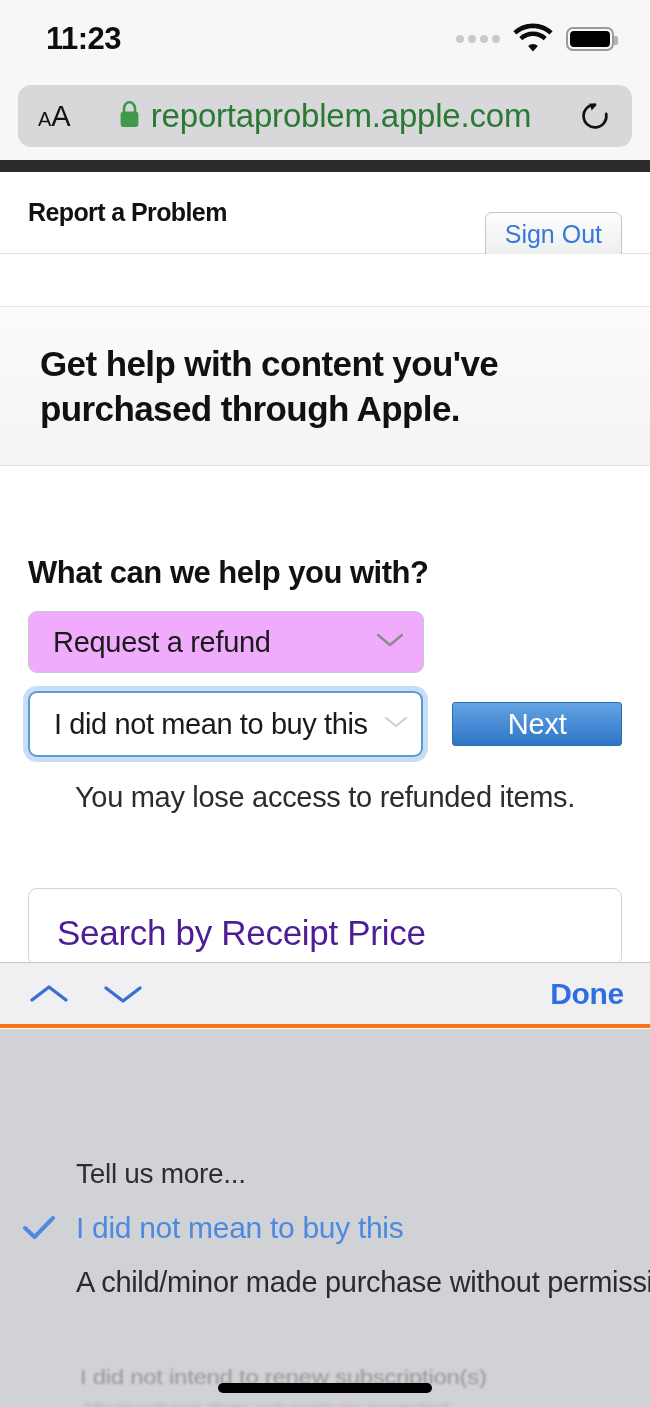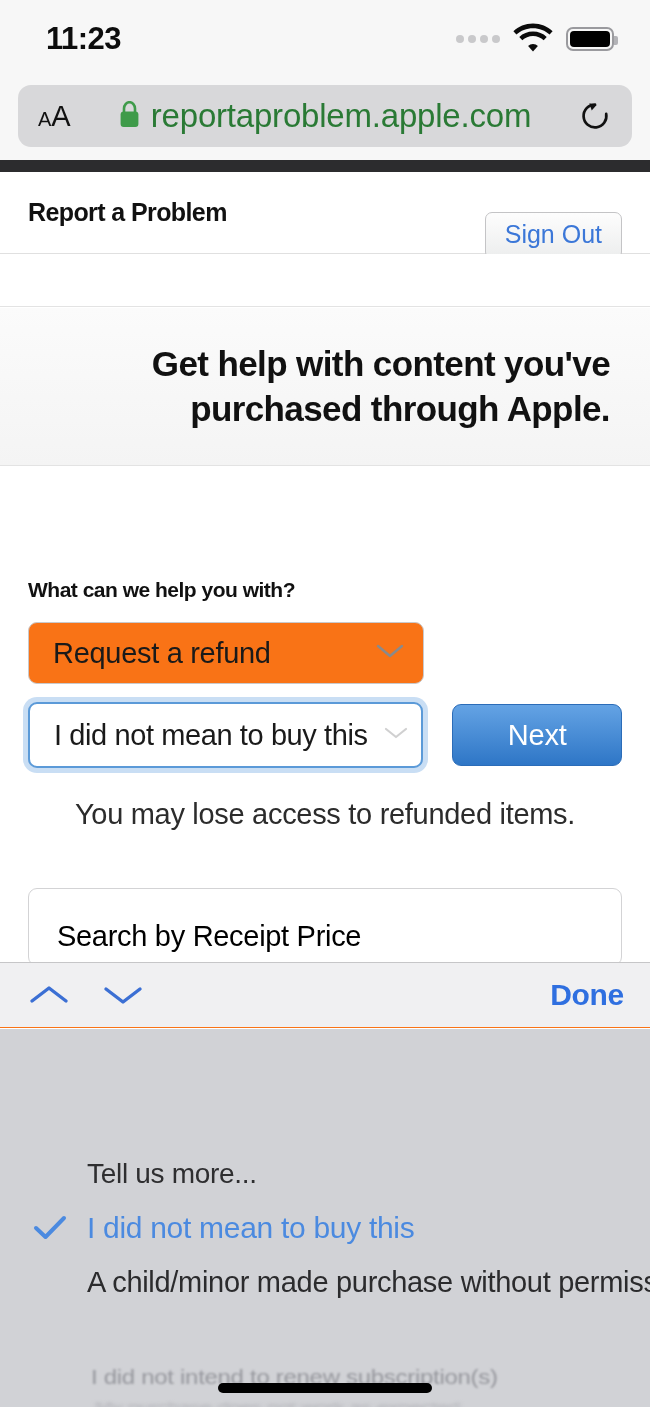--- a/index.html
+++ b/index.html
@@ -122,36 +122,36 @@
   .hero {
     position: absolute; top: 308px; left: 0;
     width: 650px; height: 158px;
     background: linear-gradient(#fbfbfb, #f4f4f4);
     border-bottom: 1px solid #e3e3e3;
     display: flex; align-items: center; justify-content: center;
     padding: 0 40px;
   }
   .hero h2 {
     font-size: 35px; font-weight: 700; color: #111;
-    text-align: right; line-height: 1.28;
+    text-align: left; line-height: 1.28;
     letter-spacing: -0.6px;
   }
 
   
   .form-area { position: absolute; top: 467px; left: 0; width: 650px; }
   .q-label {
-    font-size: 21px; font-weight: 700; color: #111;
-    padding: 0 0 0 28px; margin-top: 111px;
+    font-size: 31px; font-weight: 700; color: #111;
+    padding: 0 0 0 28px; margin-top: 88px;
     letter-spacing: -0.5px;
   }
   .row-select { margin-top: 20px; padding: 0 28px; }
   .sel {
     width: 396px; height: 62px;
     border: 1px solid #c9c9cb; border-radius: 9px;
-    background: #f97316;
+    background: #f0abfc;
     display: flex; align-items: center;
     padding: 0 18px 0 24px;
     position: relative;
     gap: 28px;
   }
   .sel .val { font-size: 29px; color: #1a1a1a; letter-spacing: -0.3px; }
   .sel .chev { margin-left: auto; }
 
   .row-reason {
     margin-top: 18px; padding: 0 28px;
@@ -168,51 +168,51 @@
   }
   .sel-focus .val {
     font-size: 29px; color: #1a1a1a; letter-spacing: -0.4px;
     white-space: nowrap; overflow: hidden;
   }
   .sel-focus .chev {
     position: absolute; right: 12px; top: 50%; transform: translateY(-50%);
     opacity: 0.35;
   }
   .next-btn {
-    width: 170px; height: 62px;
-    border: 1px solid #2b6cb8; border-radius: 9px;
+    width: 170px; height: 44px;
+    border: 1px solid #2b6cb8; border-radius: 3px;
     background: linear-gradient(#64a3e4, #2e76c6);
     color: #fff; font-size: 29px;
     font-family: "Liberation Sans", sans-serif;
     display: flex; align-items: center; justify-content: center;
     letter-spacing: -0.2px;
   }
   .warn-note {
-    margin-top: 30px; text-align: center;
+    margin-top: 24px; text-align: center;
     font-size: 29px; color: #2c2c2c; letter-spacing: -0.3px;
   }
 
   
   .search-wrap { position: absolute; top: 888px; left: 0; width: 650px; padding: 0 28px; }
   .search-box {
     width: 100%; height: 78px;
     border: 1px solid #d3d3d5; border-radius: 9px;
     background: #fff;
     display: flex; align-items: flex-end;
     padding: 0 0 12px 28px;
   }
-  .search-ph { font-size: 29px; color: #000000; letter-spacing: -0.3px; }
+  .search-ph { font-size: 35px; color: #4c1d95; letter-spacing: -0.3px; }
 
   
   .accessory {
     position: absolute; top: 962px; left: 0;
     width: 650px; height: 66px;
     background: #f0f0f2;
     border-top: 1px solid #c6c6c8;
-    border-bottom: 1px solid #f97316;
+    border-bottom: 4px solid #f97316;
     display: flex; align-items: center;
     padding: 0 26px 0 26px;
   }
   .acc-navs { display: flex; align-items: center; gap: 28px; }
   .acc-btn { display: flex; align-items: center; justify-content: center; width: 46px; height: 46px; }
   .done-btn {
     margin-left: auto; color: #2f6fe0;
     font-size: 30px; font-weight: 700;
     font-family: "Liberation Sans", sans-serif;
     letter-spacing: -0.3px;
@@ -221,21 +221,21 @@
   
   .picker {
     position: absolute; top: 1029px; left: 0;
     width: 650px; height: 378px;
     background: #d1d2d6;
     overflow: hidden;
   }
   .wheel { position: absolute; left: 0; width: 650px; top: 0; }
   .wheel-item {
     display: flex; align-items: center;
-    padding-left: 33px;
+    padding-left: 22px;
     white-space: nowrap;
   }
   .wi-check { width: 54px; flex: 0 0 54px; display: flex; align-items: center; }
   .wi-text { letter-spacing: -0.3px; }
 
   .it0 { height: 118px; }
   .it1 { position: absolute; top: 118px; height: 54px; }
   .it1 .wi-text { font-size: 28px; color: #2e2e30; padding-left: 54px; }
   .it2 { position: absolute; top: 172px; height: 54px; }
   .it2 .wi-text { font-size: 30px; color: #4b8ae0; }

